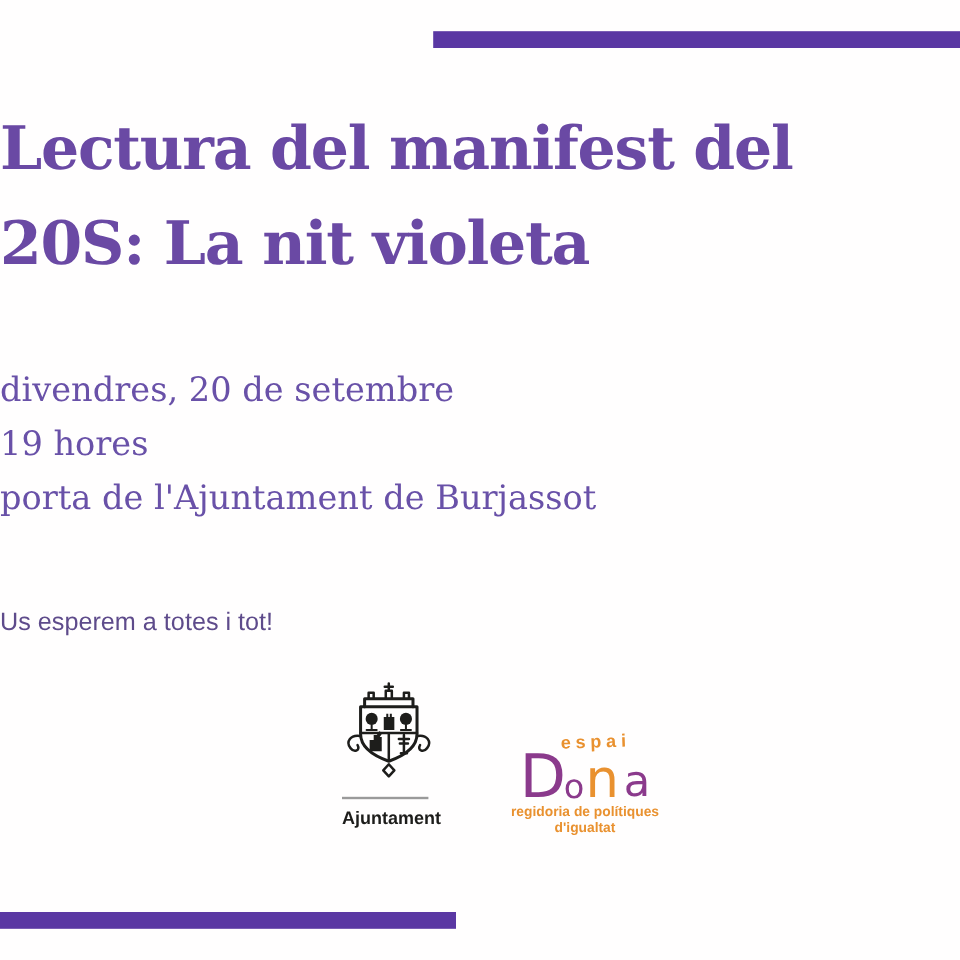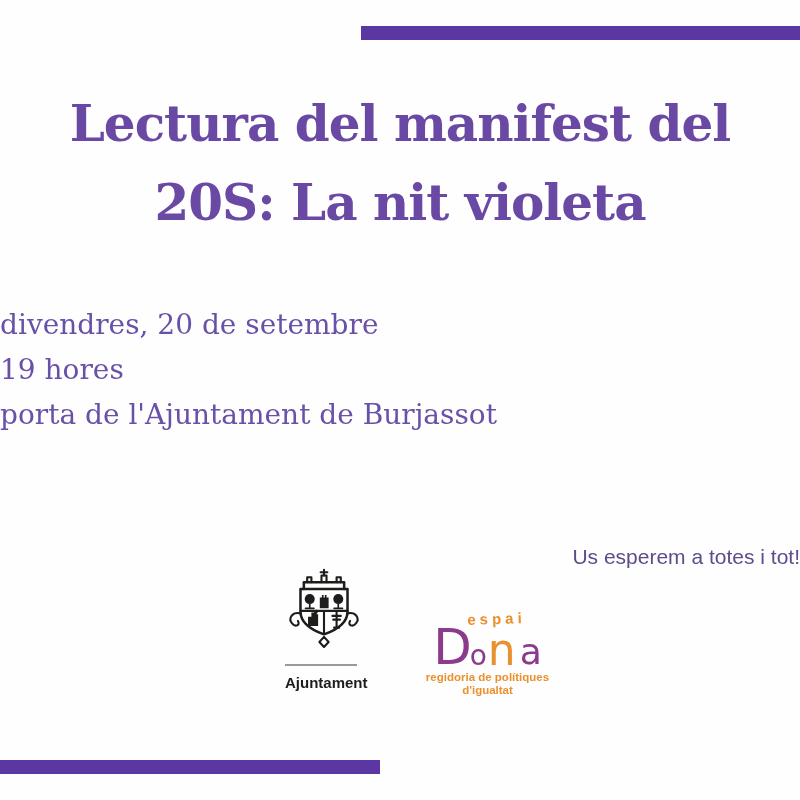--- a/index.html
+++ b/index.html
@@ -8,33 +8,33 @@
 
   .poster { position:absolute; inset:0; background:#fffefe; }
 
   
   .bar { position:absolute; background:#5a37a3; }
   .bar-top { top:26px; left:361px; right:0; height:14px; }
   .bar-bottom { top:760px; left:0; width:380px; height:14px; }
 
   
   .title { position:absolute; top:84px; left:0; width:100%;
-           text-align:center; color:#6a49a4;
+           text-align:left; color:#6a49a4;
            font-family:"DejaVu Serif", serif; font-weight:700;
            font-size:50px; line-height:79px; letter-spacing:-1px; }
 
   
   .details { position:absolute; top:302px; left:0; width:100%;
              color:#6951a8;
              font-family:"DejaVu Serif", serif; font-weight:500;
              font-size:28px; line-height:45px; }
 
   
   .tagline { position:absolute; top:507px; left:0; width:100%;
-             text-align:right; color:#5e4b8b; font-size:21px;margin-top:38px; }
+             text-align:left; color:#5e4b8b; font-size:21px; }
 
   
   .aj-logo { position:absolute; top:566px; left:281px; width:86px; text-align:center; }
   .aj-crest { display:block; margin:0 auto; }
   .aj-rule { border:none; border-top:2px solid #9a9a9a; width:72px; margin:10px 0 8px 4px; }
   .aj-name { font-weight:bold; color:#1d1d1b; font-size:15px; line-height:18px; margin-left:4px; letter-spacing:0px; }
 
   
   .ed-logo { position:absolute; top:610px; left:420px; width:135px; text-align:center; }
   .ed-espai { display:block; text-align:center; margin-left:18px; color:#e9912f;

